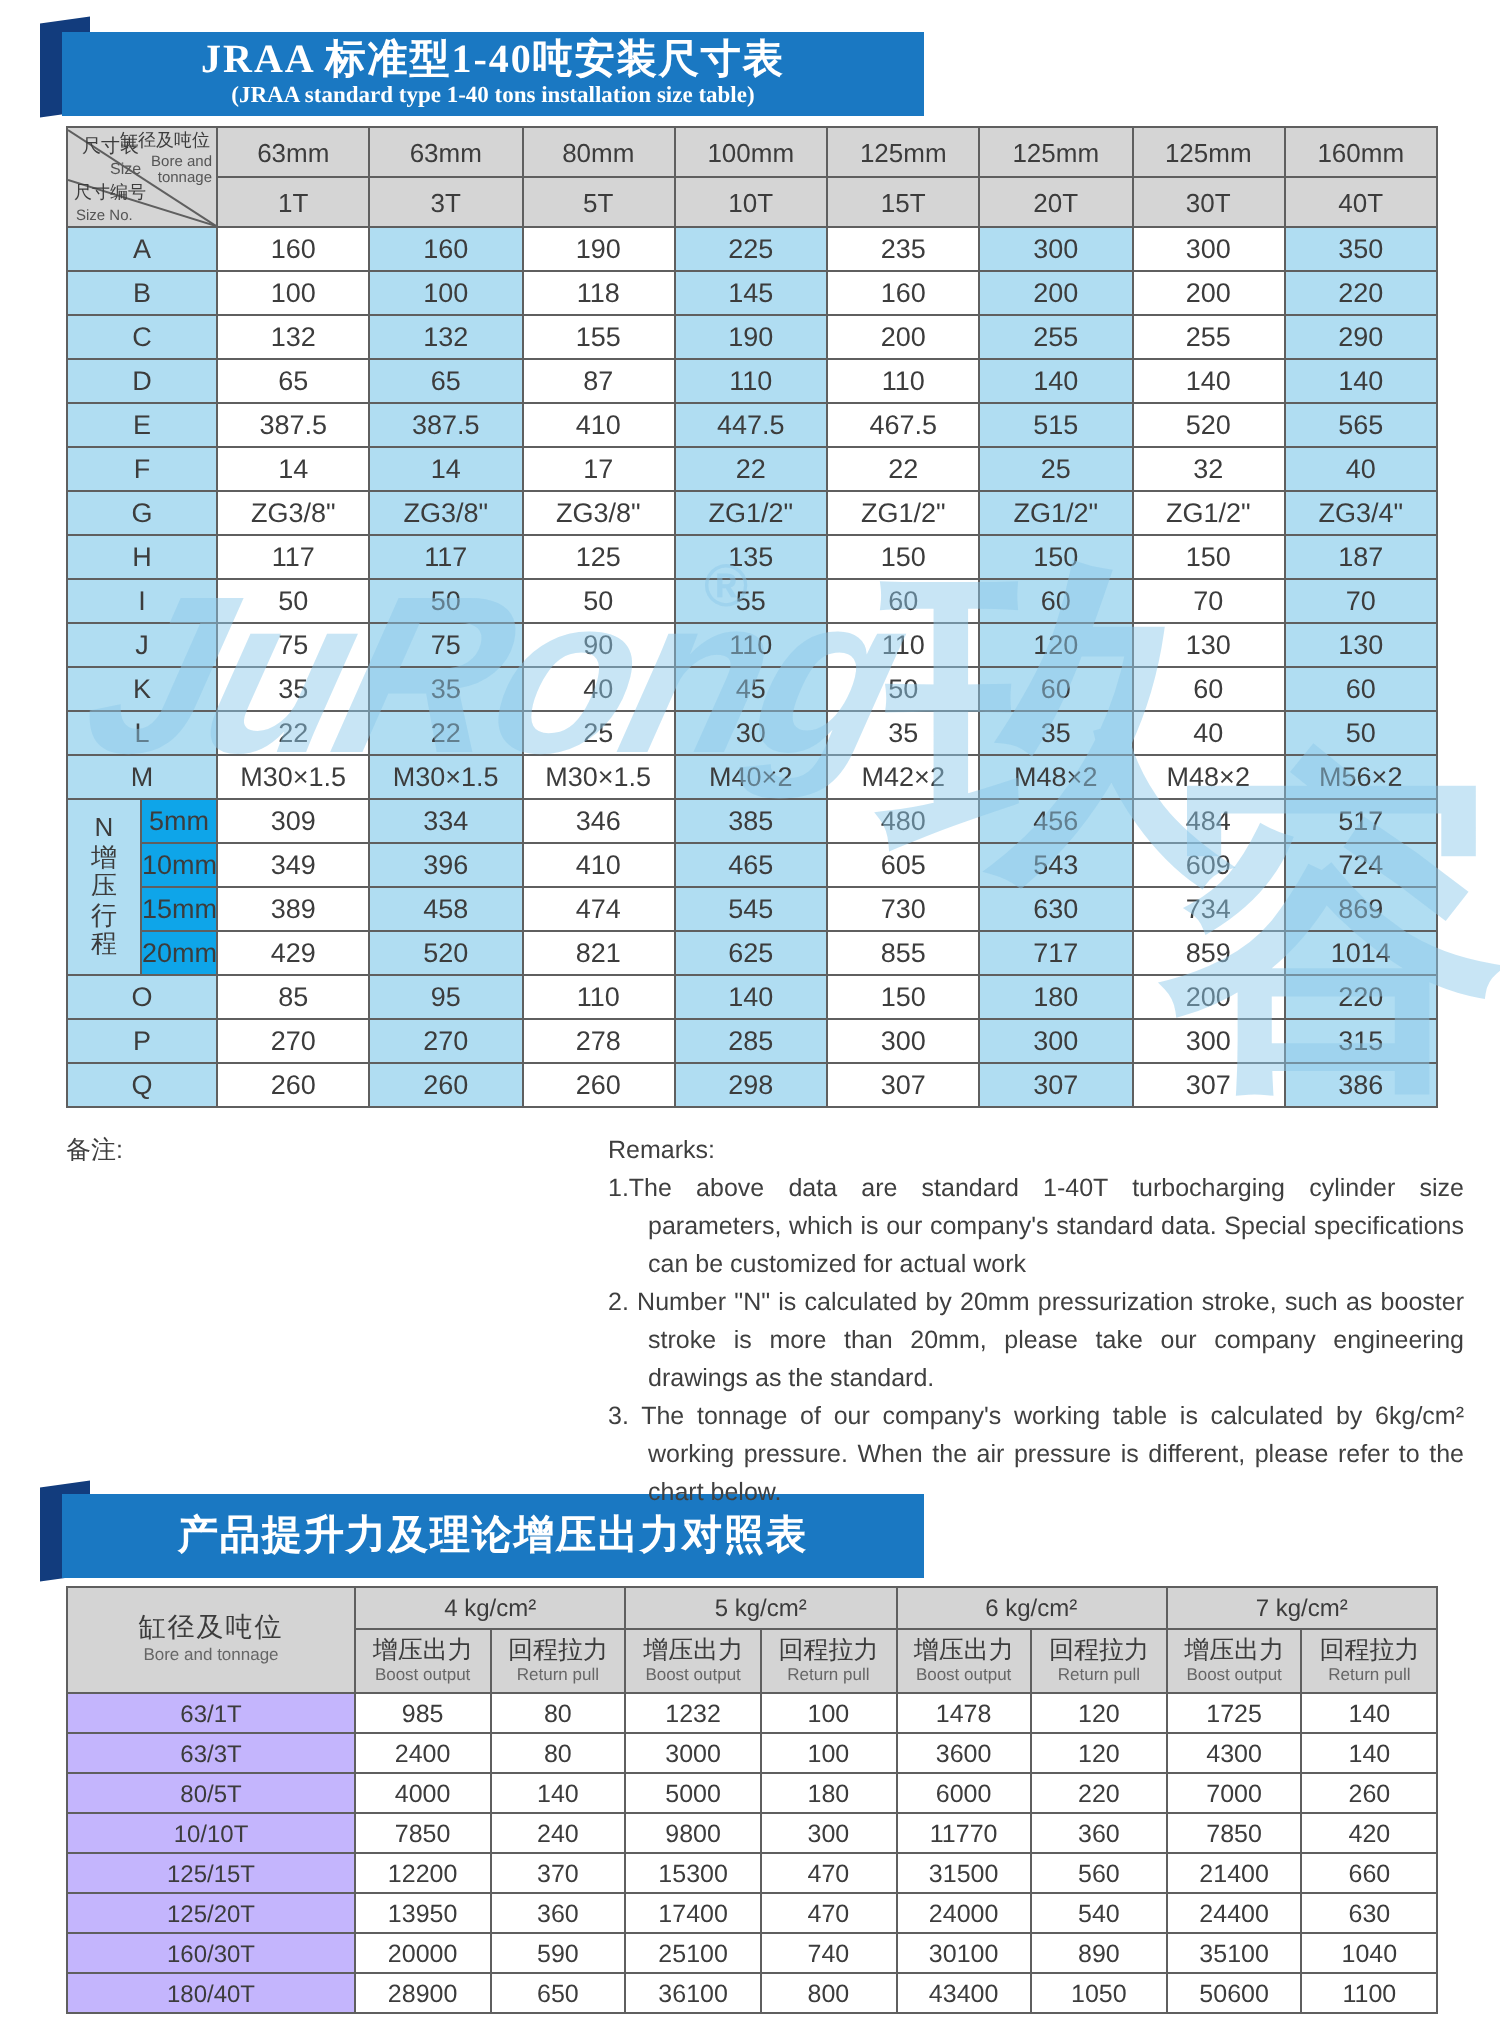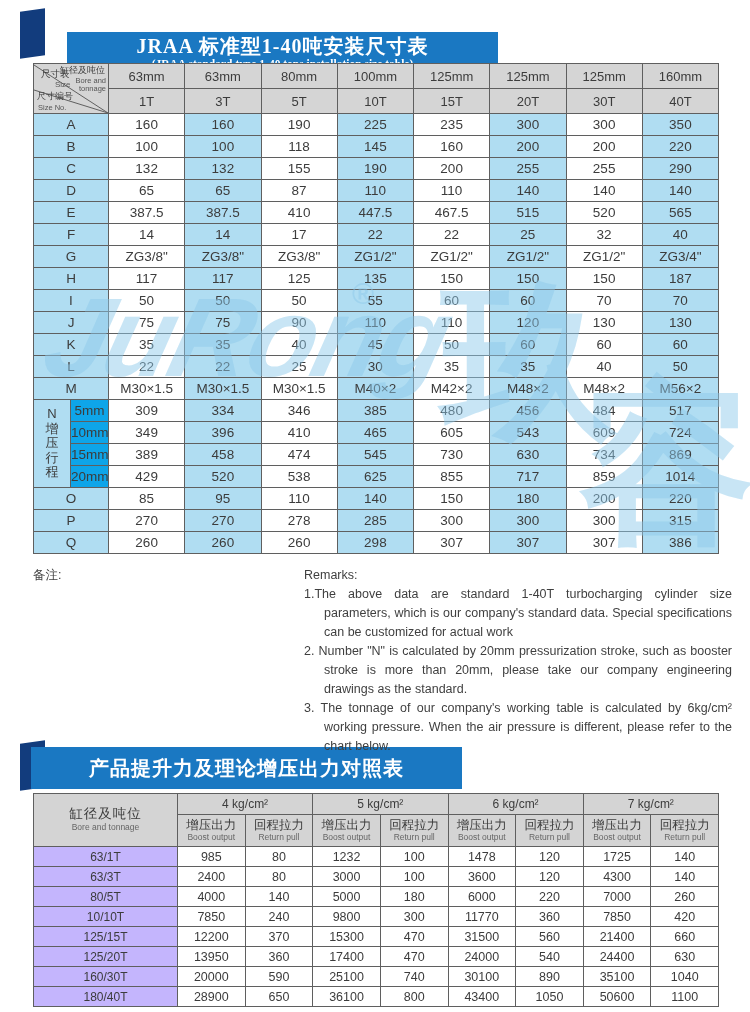--- a/index.html
+++ b/index.html
@@ -9,21 +9,21 @@
     overflow:hidden;
   }
   
   .ribbon{position:absolute;width:25px;height:47px;background:#123c7d;transform:skewY(-8deg);z-index:1;}
   #ribbon1{left:20px;top:10px;}
   #ribbon2{left:20px;top:742px;}
   .titlebar{
     position:absolute;left:31px;width:431px;height:42px;background:#1a78c2;color:#ffffff;
     display:flex;flex-direction:column;justify-content:center;text-align:center;z-index:2;
   }
-  #title1{top:32px;margin-left:36px;}
+  #title1{top:16px;}
   #title2{top:747px;}
   .t-cn{font-family:"Liberation Serif","DejaVu Serif",serif;font-weight:bold;font-size:20px;line-height:1.15;letter-spacing:1px;}
   .t-en{font-family:"Liberation Serif","DejaVu Serif",serif;font-weight:bold;font-size:11.5px;line-height:1.15;}
   
   table{border-collapse:collapse;table-layout:fixed;position:absolute;left:33px;z-index:3;}
   td,th{border:1px solid #5f5f5f;text-align:center;vertical-align:middle;padding:0;font-weight:normal;color:#3c3c3c;overflow:hidden;white-space:nowrap;}
   
   #table1{top:63px;width:686px;}
   #table1 th{background:#d5d5d5;height:24px;font-size:13px;}
   #table1 td{height:21px;font-size:13.5px;}
@@ -305,21 +305,21 @@
         <td class="cblue">545</td>
         <td class="cwhite">730</td>
         <td class="cblue">630</td>
         <td class="cwhite">734</td>
         <td class="cblue">869</td>
       </tr>
       <tr>
         <td class="sublabel">20mm</td>
         <td class="cwhite">429</td>
         <td class="cblue">520</td>
-        <td class="cwhite">538</td>
+        <td class="cwhite">821</td>
         <td class="cblue">625</td>
         <td class="cwhite">855</td>
         <td class="cblue">717</td>
         <td class="cwhite">859</td>
         <td class="cblue">1014</td>
       </tr>
       <tr>
         <td class="rowlabel" colspan="2">O</td>
         <td class="cwhite">85</td>
         <td class="cblue">95</td>

